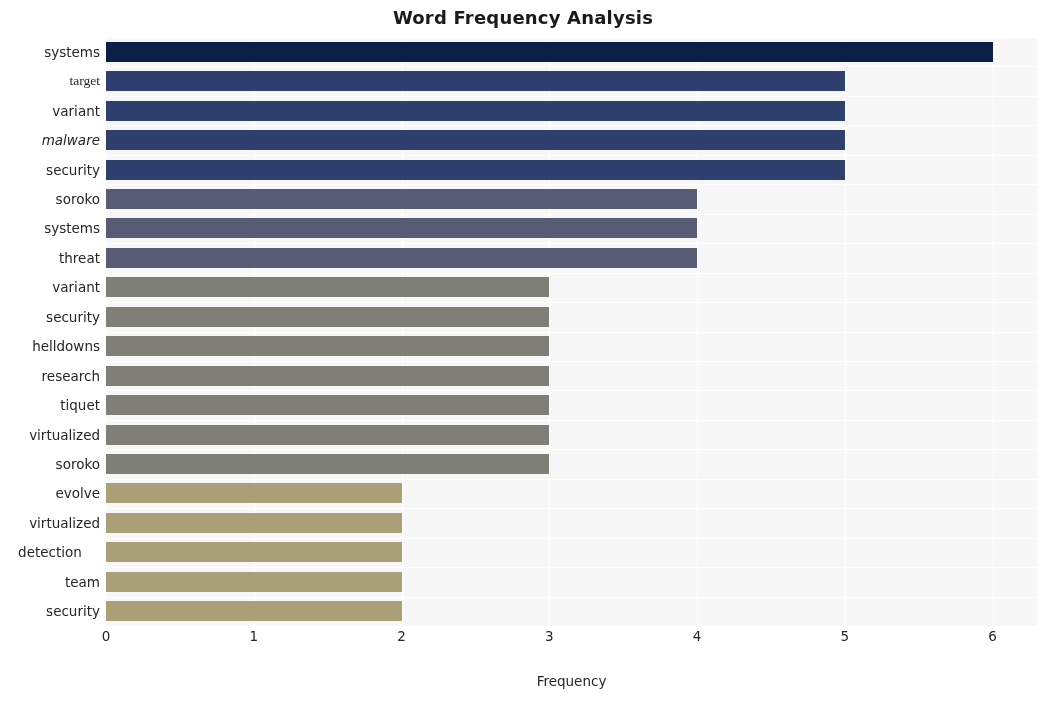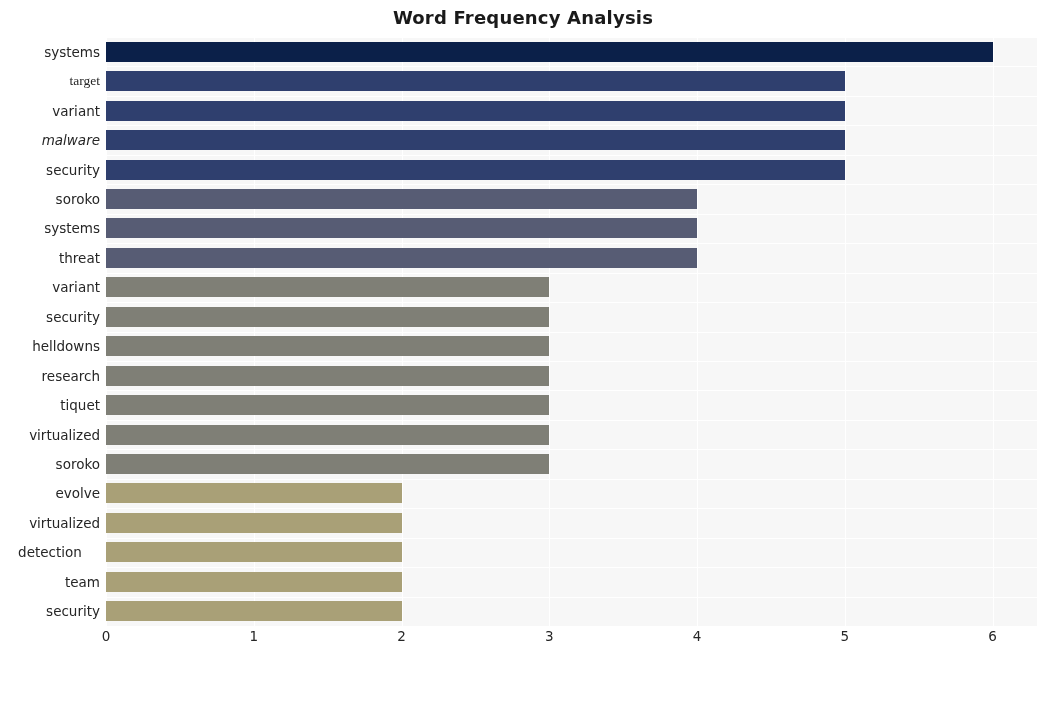--- a/index.html
+++ b/index.html
@@ -186,14 +186,15 @@
   <div id="x-labels">
       <div class="x-label" style="left: 0px;">0</div>
       <div class="x-label" style="left: 147.778px;">1</div>
       <div class="x-label" style="left: 295.556px;">2</div>
       <div class="x-label" style="left: 443.333px;">3</div>
       <div class="x-label" style="left: 591.111px;">4</div>
       <div class="x-label" style="left: 738.889px;">5</div>
       <div class="x-label" style="left: 886.667px;">6</div>
     </div>
 
+  <div id="x-axis-title">Frequency</div>
 
 </div>
 
 </body></html>

